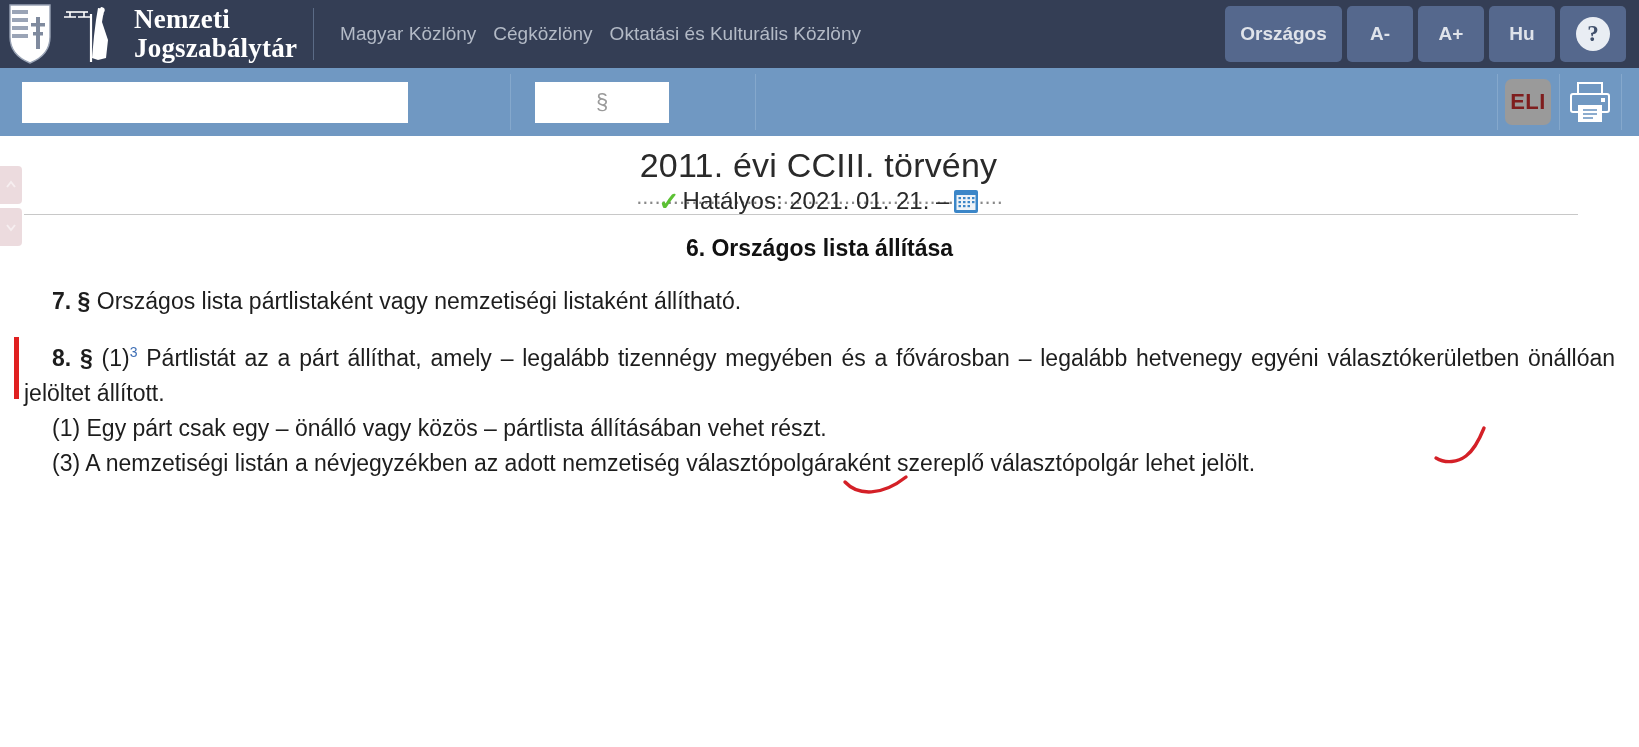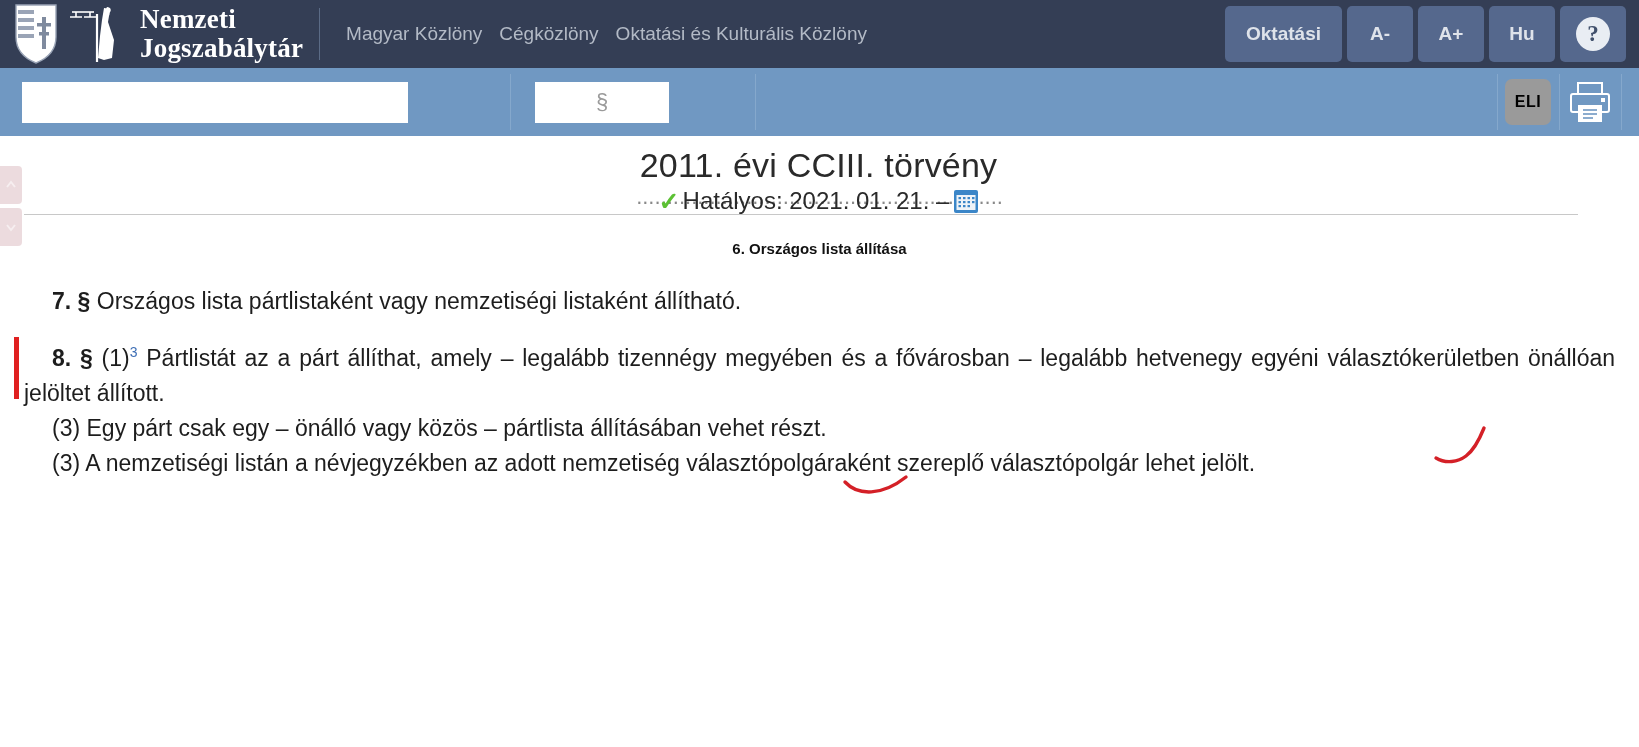--- a/index.html
+++ b/index.html
@@ -11,21 +11,21 @@
     font-family: "Liberation Sans", sans-serif;
   }
   #app { position: relative; width: 1639px; height: 747px; overflow: hidden; }
 
   
   .header {
     position: absolute; top: 0; left: 0; width: 1639px; height: 68px;
     background: #343e55;
     display: flex; align-items: center;
   }
-  .brand { display: flex; align-items: center; height: 68px; padding-left: 12px; }
+  .brand { display: flex; align-items: center; height: 68px; padding-left: 6px; }
   .crest { width: 48px; height: 62px; margin-right: 4px; }
   .justitia { width: 62px; height: 64px; margin-right: 14px; }
   .brand-text {
     font-family: "Liberation Serif", serif;
     color: #ffffff; font-weight: bold; font-size: 27px;
     line-height: 29px; letter-spacing: .2px;
     padding-right: 16px;
   }
   .brand-sep { width: 1px; height: 52px; background: #5b6b86; margin-right: 26px; }
   .navlinks { display: flex; align-items: center; gap: 17px; }
@@ -73,21 +73,21 @@
   .txtinput.par  { width: 134px; text-align: center; color: #9a9a9a; font-size: 22px; }
   .txtinput.par::placeholder { color: #9a9a9a; opacity: 1; }
   .tb-right { margin-left: auto; display: flex; align-items: center; height: 68px; }
   .tb-icon-cell {
     width: 62px; height: 68px; display: flex; align-items: center; justify-content: center;
     position: relative; cursor: pointer;
   }
   .tb-icon-cell .tb-div-l { position: absolute; left: 0; top: 6px; bottom: 6px; width: 1px; background: #85a8cc; }
   .eli-badge {
     width: 46px; height: 46px; border-radius: 7px; background: #9a9a9a;
-    color: #000000; font-size: 16px; font-weight: bold; letter-spacing: .5px;
+    color: #7f1d1d; font-size: 22px; font-weight: bold; letter-spacing: .5px;
     display: flex; align-items: center; justify-content: center;
     font-family: "Liberation Sans", sans-serif;
   }
 
   
   .sidearrows { position: absolute; left: 0; top: 166px; width: 22px; z-index: 5; }
   .sidearrow {
     width: 22px; height: 38px; background: #e6cfd3; opacity: .75;
     display: flex; align-items: center; justify-content: center;
     cursor: pointer; border-radius: 0 4px 4px 0; margin-bottom: 4px;
@@ -124,21 +124,21 @@
   }
 
   .doc-body {
     position: absolute; top: 95px; left: 0; width: 1639px;
     padding: 0 24px 0 24px;
     color: #1d1d1d;
     font-size: 23px;
     line-height: 35px;
   }
   .sec-head {
-    text-align: center; font-weight: bold; font-size: 15px; margin: 0 0 18px 0;
+    text-align: center; font-weight: bold; font-size: 23px; margin: 0 0 18px 0;
     color: #111111;
   }
   .para {
     text-align: justify; margin: 0 0 0 0; position: relative;
     text-indent: 28px;
   }
   .para.gap { margin-top: 16px; }
   .sign { font-weight: bold; }
   .fnote { color: #3f6fb5; font-size: 14px; vertical-align: super; }
   .changebar {
@@ -188,21 +188,21 @@
 
     <div class="brand-sep"></div>
 
     <div class="navlinks">
       <a class="navlink" href="#">Magyar Közlöny</a>
       <a class="navlink" href="#">Cégközlöny</a>
       <a class="navlink" href="#">Oktatási és Kulturális Közlöny</a>
     </div>
 
     <div class="header-right">
-      <button class="hbtn wide">Oktatási</button>
+      <button class="hbtn wide">Országos</button>
       <button class="hbtn narrow">A-</button>
       <button class="hbtn narrow">A+</button>
       <button class="hbtn narrow">Hu</button>
       <button class="hbtn narrow">
         <span class="help-circle">?</span>
       </button>
     </div>
   </div>
 
   <div class="toolbar">
@@ -293,21 +293,21 @@
       <p class="para">
         <span class="sign">7. §</span><span> Országos lista pártlistaként vagy nemzetiségi listaként állítható.</span>
       </p>
 
       <p class="para gap">
         <span class="changebar"></span><span class="sign">8. §</span><span> (1)</span><sup class="fnote">3</sup><span> Pártlistát az a párt állíthat, amely – legalább tizennégy megyében és a fővárosban – legalább hetvenegy egyéni választókerületben önállóan jelöltet állított.</span>
       </p>
 
 
       <p class="para">
-        <span>(3) Egy párt csak egy – önálló vagy közös – pártlista állításában vehet részt.</span>
+        <span>(1) Egy párt csak egy – önálló vagy közös – pártlista állításában vehet részt.</span>
       </p>
 
 
 
 
       <p class="para">
         <span>(3) A nemzetiségi listán a névjegyzékben az adott nemzetiség választópolgáraként szereplő választópolgár lehet jelölt.</span>
       </p>
 
 

